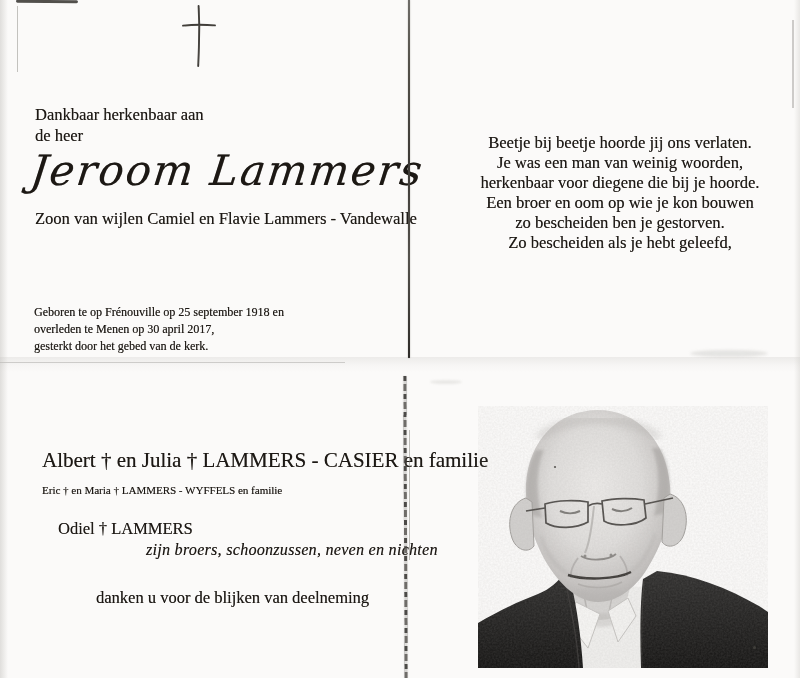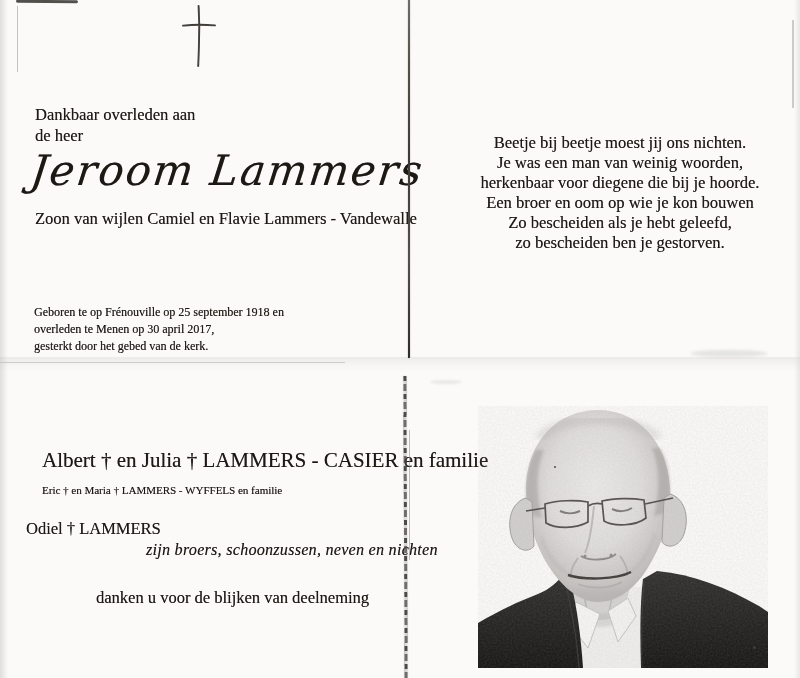--- a/index.html
+++ b/index.html
@@ -23,21 +23,21 @@
   .lineage{ left:35px; top:209px; font-size:16.5px; }
   .life{ left:34px; top:304px; font-size:12px; line-height:16.8px; }
 
   
   .poem{ left:452px; top:133px; width:336px; text-align:center;
          font-size:16.5px; line-height:20px; white-space:nowrap; }
 
   
   .family-line1{ left:42px; top:448px; font-size:21px; }
   .family-line2{ left:42px; top:484px; font-size:11px; }
-  .family-line3{ left:26px; top:519px; font-size:16.5px; }
+  .family-line3{ left:58px; top:519px; font-size:16.5px; }
   .relation{ left:146px; top:541px; font-size:16px; font-style:italic;
              letter-spacing:0.3px; }
   .thanks{ left:96px; top:588px; font-size:16.5px; }
 
   
   .cross{ position:absolute; left:181px; top:3px; }
 
   
   .portrait{ position:absolute; left:478px; top:406px; }
 
@@ -79,37 +79,37 @@
 
 <div id="scan">
 
   <svg class="cross" width="36" height="66" viewBox="0 0 36 66" aria-hidden="true">
     <path d="M17.6,3 C18.3,14 18.5,30 17.9,44 C17.7,52 17.4,58 17.2,63" fill="none" stroke="#3f3c38" stroke-width="1.9" stroke-linecap="round"></path>
     <path d="M18.1,5 C17.8,24 17.9,42 17.5,61" fill="none" stroke="#55524e" stroke-width="0.8" opacity="0.6"></path>
     <path d="M2,22.6 C12,21.6 24,21.6 34,22.4" fill="none" stroke="#3f3c38" stroke-width="1.9" stroke-linecap="round"></path>
     <path d="M4,22.9 C14,22.1 24,22.1 32,22.7" fill="none" stroke="#55524e" stroke-width="0.7" opacity="0.6"></path>
   </svg>
 
-  <div class="txt dedication">Dankbaar overleden aan</div>
+  <div class="txt dedication">Dankbaar herkenbaar aan</div>
   <div class="txt dedication" style="top:125px">de heer</div>
   <div class="txt deceased-name">Jeroom Lammers</div>
   <div class="txt lineage">Zoon van wijlen Camiel en Flavie Lammers - Vandewalle</div>
   <div class="life txt" style="white-space:normal">
     <div>Geboren te op Frénouville op 25 september 1918 en</div>
     <div>overleden te Menen op 30 april 2017,</div>
     <div>gesterkt door het gebed van de kerk.</div>
   </div>
 
   <div class="poem txt">
-    <div>Beetje bij beetje moest jij ons nichten.</div>
+    <div>Beetje bij beetje hoorde jij ons verlaten.</div>
     <div>Je was een man van weinig woorden,</div>
     <div>herkenbaar voor diegene die bij je hoorde.</div>
     <div>Een broer en oom op wie je kon bouwen</div>
+    <div>zo bescheiden ben je gestorven.</div>
     <div>Zo bescheiden als je hebt geleefd,</div>
-    <div>zo bescheiden ben je gestorven.</div>
   </div>
 
   <div class="txt family-line1">Albert † en Julia † LAMMERS - CASIER en familie</div>
   <div class="txt family-line2">Eric † en Maria † LAMMERS - WYFFELS en familie</div>
   <div class="txt family-line3">Odiel † LAMMERS</div>
   <div class="txt relation">zijn broers, schoonzussen, neven en nichten</div>
   <div class="txt thanks">danken u voor de blijken van deelneming</div>
 
   <svg class="portrait" width="290" height="262" viewBox="0 0 290 262" aria-hidden="true">
     <defs>

